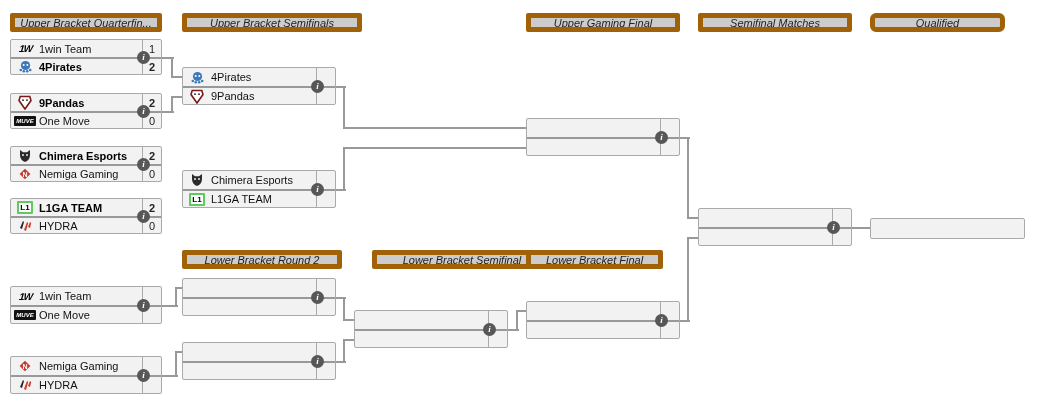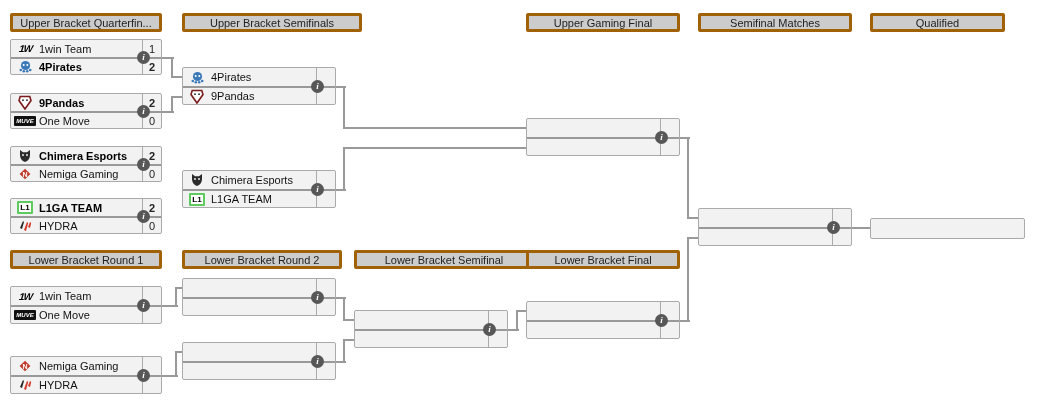--- a/index.html
+++ b/index.html
@@ -1,23 +1,23 @@
 <!DOCTYPE html>
 <html><head>
 <meta charset="utf-8">
 <style>
   html,body{margin:0;padding:0;background:#fff;}
   #stage{
     position:relative;width:1040px;height:418px;background:#fff;overflow:hidden;
     font-family:"Liberation Sans","DejaVu Sans",sans-serif;font-size:11px;color:#222;
   }
   .header{
-    position:absolute;height:19px;background:#ccc;border:3px solid #a16207;border-radius:2px;
+    position:absolute;height:19px;background:#ccc;border:5px solid #a16207;border-radius:2px;
     box-sizing:border-box;display:flex;align-items:center;justify-content:center;
-    font-size:11px;color:#222;white-space:nowrap;overflow:hidden;
+    font-size:11px;color:#222;white-space:nowrap;overflow:hidden;font-style:italic;
   }
   .match{
     position:absolute;background:#f2f2f2;border:1px solid #aaa;border-radius:2px;
     box-sizing:border-box;z-index:2;
   }
   .trow{display:flex;align-items:center;box-sizing:border-box;}
   .trow.h17{height:17px;}
   .trow.h18{height:18px;}
   .trow.brow{border-top:2px solid #999;}
   .logocell{width:28px;display:flex;align-items:center;justify-content:center;flex:none;}
@@ -49,25 +49,24 @@
 </style>
 </head>
 <body>
 
 <div id="stage">
 
   <div class="header" style="left:10px;top:13px;width:152px;">Upper Bracket Quarterfin...</div>
   <div class="header" style="left:182px;top:13px;width:180px;">Upper Bracket Semifinals</div>
   <div class="header" style="left:526px;top:13px;width:154px;">Upper Gaming Final</div>
   <div class="header" style="left:698px;top:13px;width:154px;">Semifinal Matches</div>
-  <div class="header" style="left:870px;top:13px;width:135px;">Qualified</div>
-  <div class="header" style="left:10px;top:250px;width:152px;">Lower Bracket Round 1</div>
+  <div class="header" style="left:870px;top:13px;width:135px;border-radius:6px;">Qualified</div>
   <div class="header" style="left:182px;top:250px;width:160px;">Lower Bracket Round 2</div>
-  <div class="header" style="left:354px;top:250px;width:180px;">Lower Bracket Semifinal</div>
-  <div class="header" style="left:526px;top:250px;width:154px;">Lower Bracket Final</div>
+  <div class="header" style="left:372px;top:250px;width:180px;">Lower Bracket Semifinal</div>
+  <div class="header" style="left:526px;top:250px;width:137px;">Lower Bracket Final</div>
 
   <div class="line" style="left:160px;top:57px;width:14px;height:2px;"></div>
   <div class="line" style="left:171px;top:57px;width:2px;height:21px;"></div>
   <div class="line" style="left:171px;top:76px;width:13px;height:2px;"></div>
 
   <div class="line" style="left:160px;top:111px;width:14px;height:2px;"></div>
   <div class="line" style="left:171px;top:96px;width:2px;height:17px;"></div>
   <div class="line" style="left:171px;top:96px;width:13px;height:2px;"></div>
 
   <div class="line" style="left:334px;top:86px;width:12px;height:2px;"></div>

